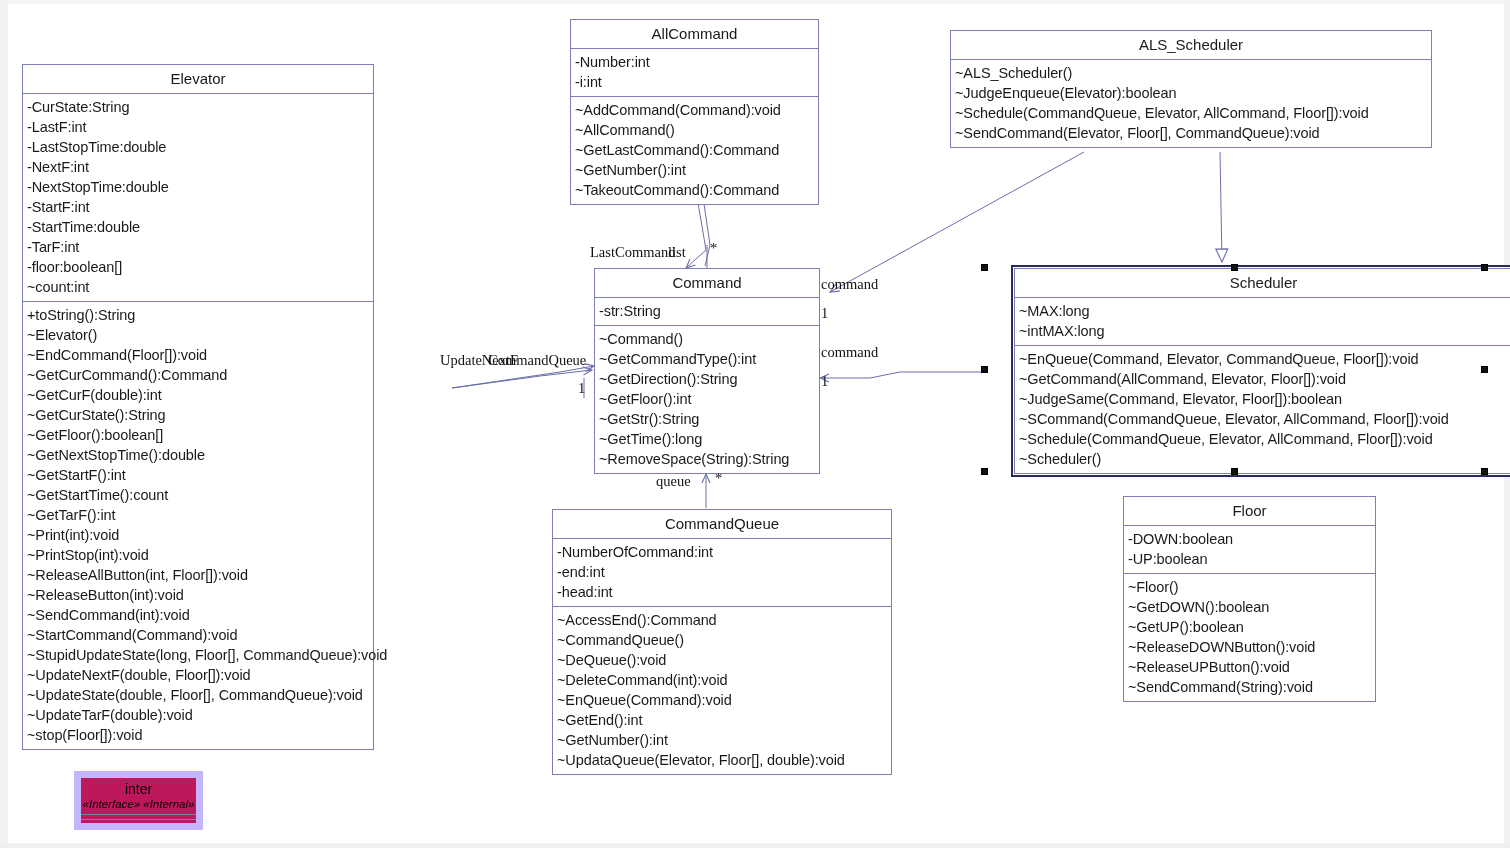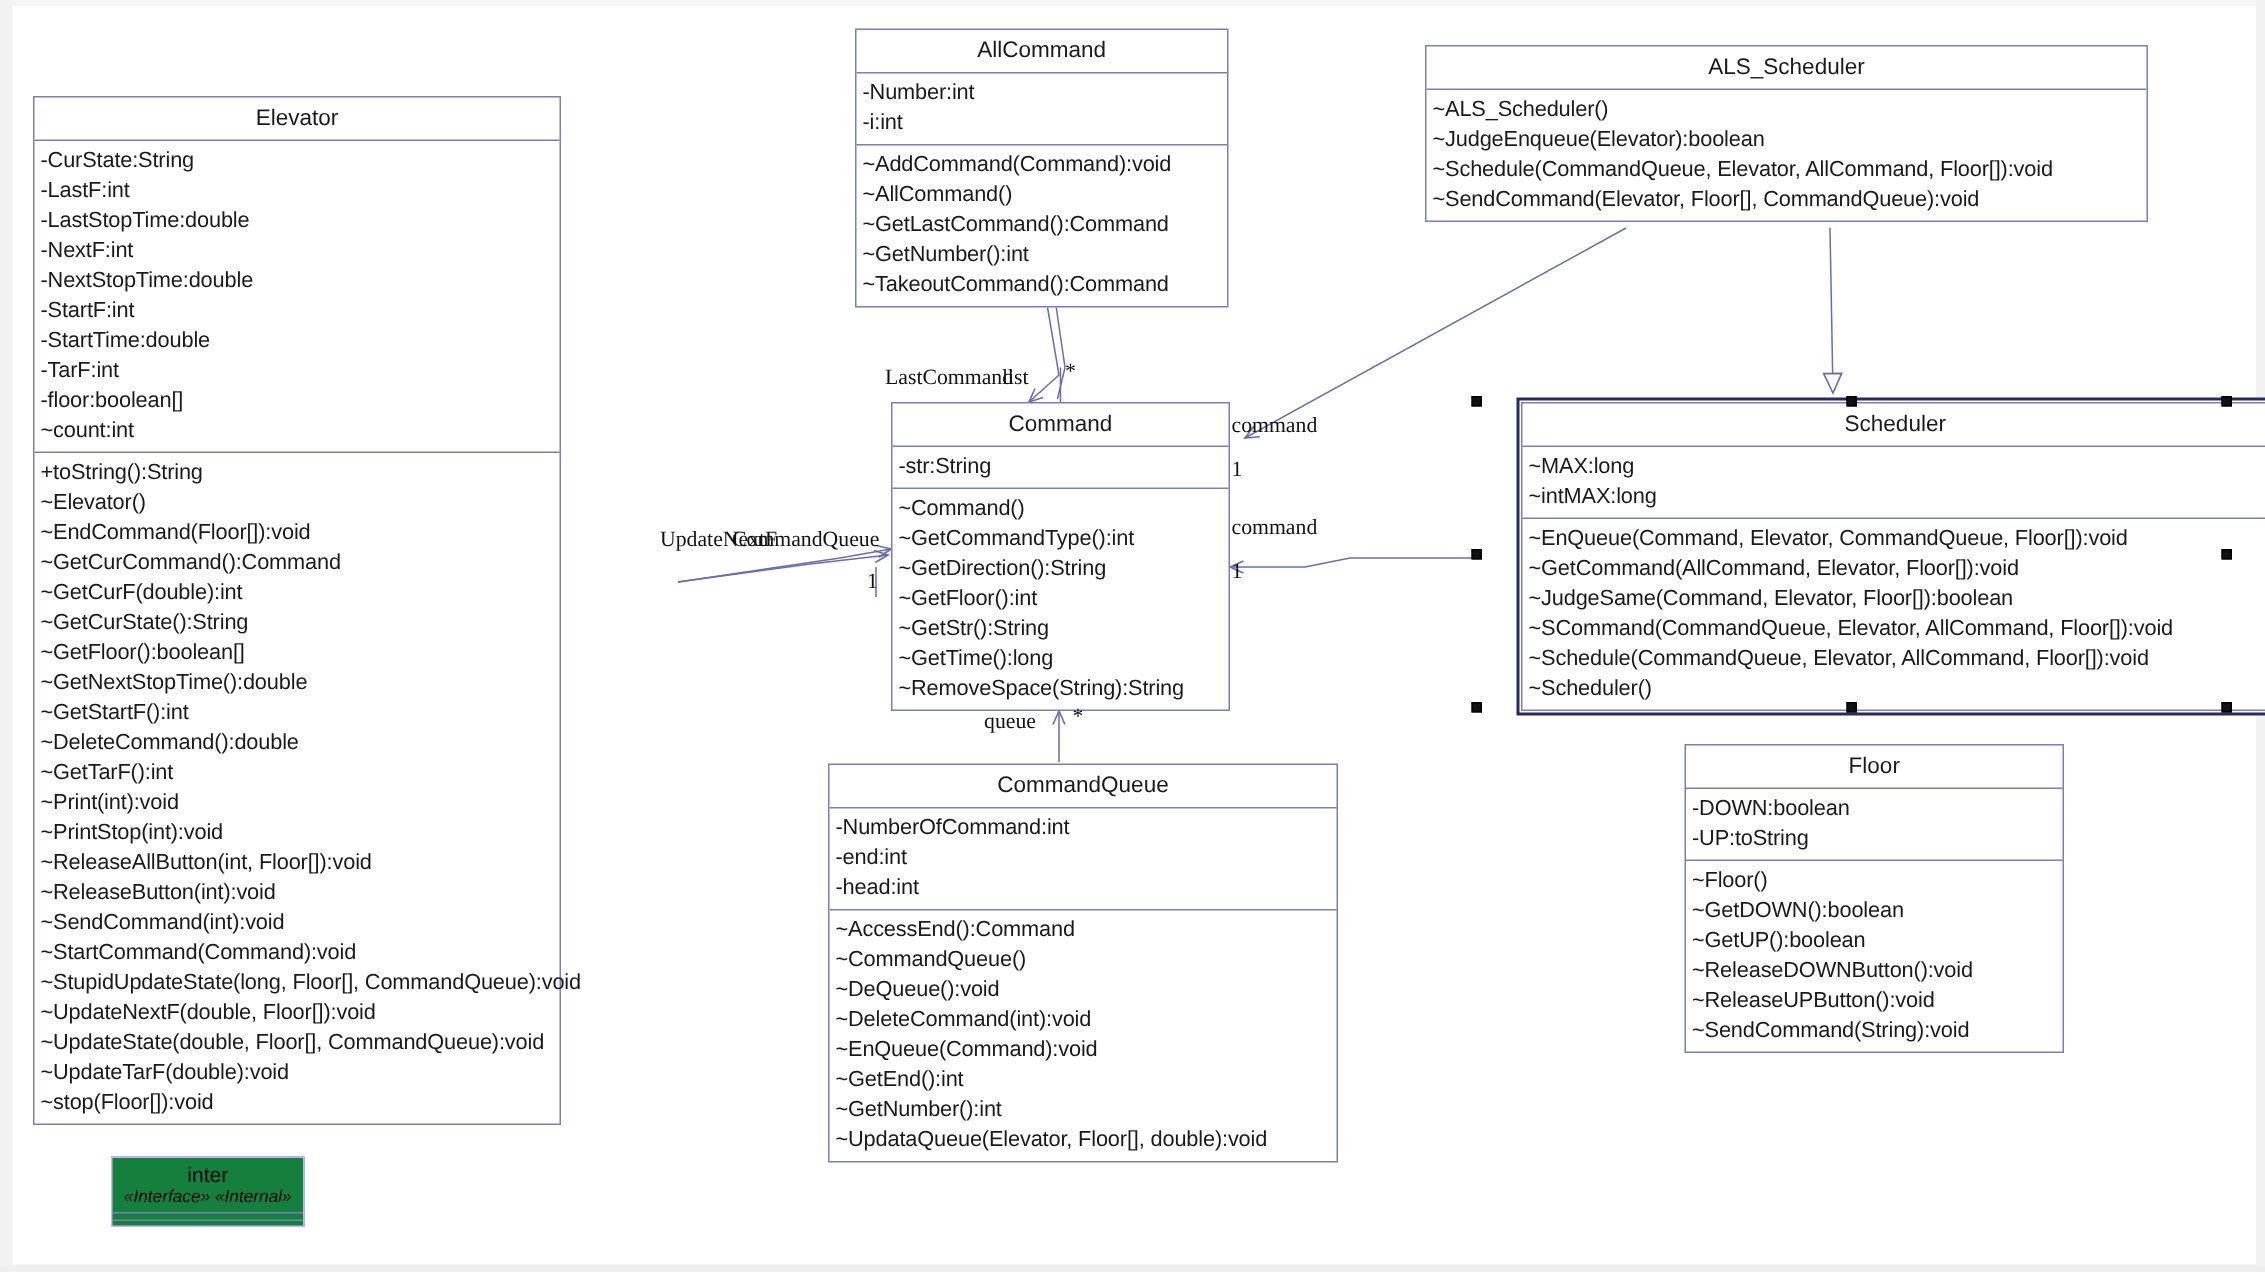--- a/index.html
+++ b/index.html
@@ -69,22 +69,22 @@
   .mult{
     position:absolute;
     font-size:14.5px;
     line-height:16px;
     color:#111;
     font-family:"Liberation Serif", serif;
   }
 
   .iface{
     position:absolute;
-    background:#15803d;
-    border:1px solid #c4b5fd;
+    background:#be185d;
+    border:7px solid #c4b5fd;
     box-sizing:border-box;
     text-align:center;
   }
   .iface .iname{font-size:14px;line-height:16px;padding-top:3px;}
   .iface .stereo{font-size:11.5px;line-height:14px;font-style:italic;padding-bottom:3px;}
   .iface .bar{border-top:1px solid #7b7fb5;height:4px;}
   .iface .bar2{border-top:1px solid #7b7fb5;height:3px;}
 </style>
 </head>
 <body>
@@ -148,21 +148,21 @@
     <div class="compartment">
       <div class="row">+toString():String</div>
       <div class="row">~Elevator()</div>
       <div class="row">~EndCommand(Floor[]):void</div>
       <div class="row">~GetCurCommand():Command</div>
       <div class="row">~GetCurF(double):int</div>
       <div class="row">~GetCurState():String</div>
       <div class="row">~GetFloor():boolean[]</div>
       <div class="row">~GetNextStopTime():double</div>
       <div class="row">~GetStartF():int</div>
-      <div class="row">~DeleteCommand():double</div>
+      <div class="row">~GetStartTime():count</div>
       <div class="row">~GetTarF():int</div>
       <div class="row">~Print(int):void</div>
       <div class="row">~PrintStop(int):void</div>
       <div class="row">~ReleaseAllButton(int, Floor[]):void</div>
       <div class="row">~ReleaseButton(int):void</div>
       <div class="row">~SendCommand(int):void</div>
       <div class="row">~StartCommand(Command):void</div>
       <div class="row">~StupidUpdateState(long, Floor[], CommandQueue):void</div>
       <div class="row">~UpdateNextF(double, Floor[]):void</div>
       <div class="row">~UpdateState(double, Floor[], CommandQueue):void</div>
@@ -253,21 +253,21 @@
       <div class="row">~GetEnd():int</div>
       <div class="row">~GetNumber():int</div>
       <div class="row">~UpdataQueue(Elevator, Floor[], double):void</div>
     </div>
   </div>
 
   <div class="uml" style="left:1123px; top:496px; width:253px;">
     <div class="title">Floor</div>
     <div class="compartment">
       <div class="row">-DOWN:boolean</div>
-      <div class="row">-UP:toString</div>
+      <div class="row">-UP:boolean</div>
     </div>
     <div class="compartment">
       <div class="row">~Floor()</div>
       <div class="row">~GetDOWN():boolean</div>
       <div class="row">~GetUP():boolean</div>
       <div class="row">~ReleaseDOWNButton():void</div>
       <div class="row">~ReleaseUPButton():void</div>
       <div class="row">~SendCommand(String):void</div>
     </div>
   </div>

